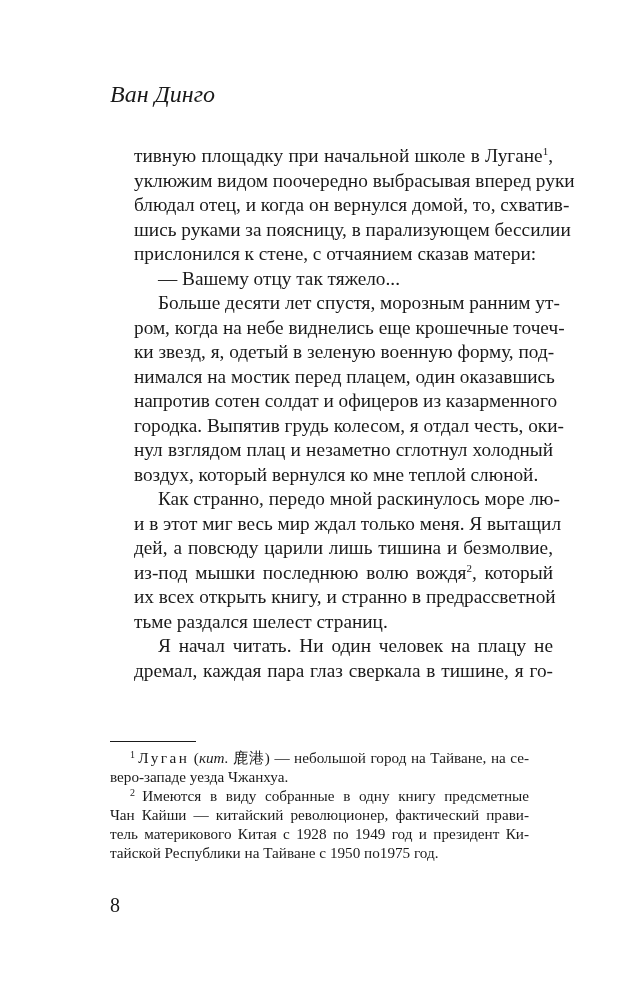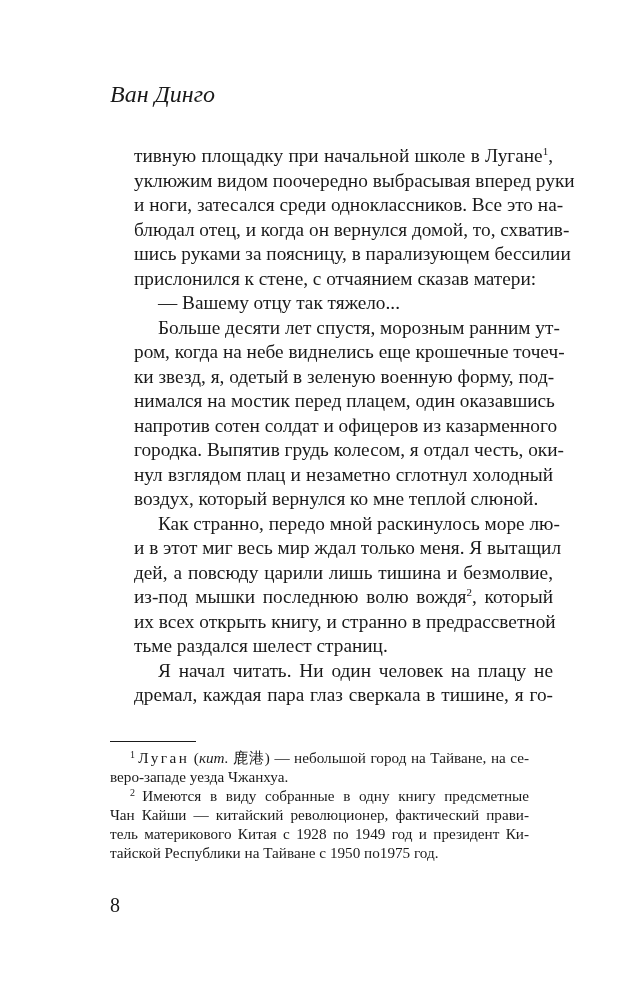--- a/index.html
+++ b/index.html
@@ -29,21 +29,20 @@
 </style>
 </head>
 <body>
 
 <div class="page">
   <div class="running-head">Ван Динго</div>
 
   <div class="body-text" id="body-text">
       <span class="line"><span>тивную площадку при начальной школе в Лугане</span><sup>1</sup><span>,</span></span>
       <span class="line"><span>уклюжим видом поочередно выбрасывая вперед руки</span></span>
-      <span class="line"><span>и ноги, затесался среди одноклассников. Все это на-</span></span>
       <span class="line"><span>блюдал отец, и когда он вернулся домой, то, схватив-</span></span>
       <span class="line"><span>шись руками за поясницу, в парализующем бессилии</span></span>
       <span class="line last"><span>прислонился к стене, с отчаянием сказав матери:</span></span>
       <span class="line indent last"><span>— Вашему отцу так тяжело...</span></span>
       <span class="line indent"><span>Больше десяти лет спустя, морозным ранним ут-</span></span>
       <span class="line"><span>ром, когда на небе виднелись еще крошечные точеч-</span></span>
       <span class="line"><span>ки звезд, я, одетый в зеленую военную форму, под-</span></span>
       <span class="line"><span>нимался на мостик перед плацем, один оказавшись</span></span>
       <span class="line"><span>напротив сотен солдат и офицеров из казарменного</span></span>
       <span class="line"><span>городка. Выпятив грудь колесом, я отдал честь, оки-</span></span>

